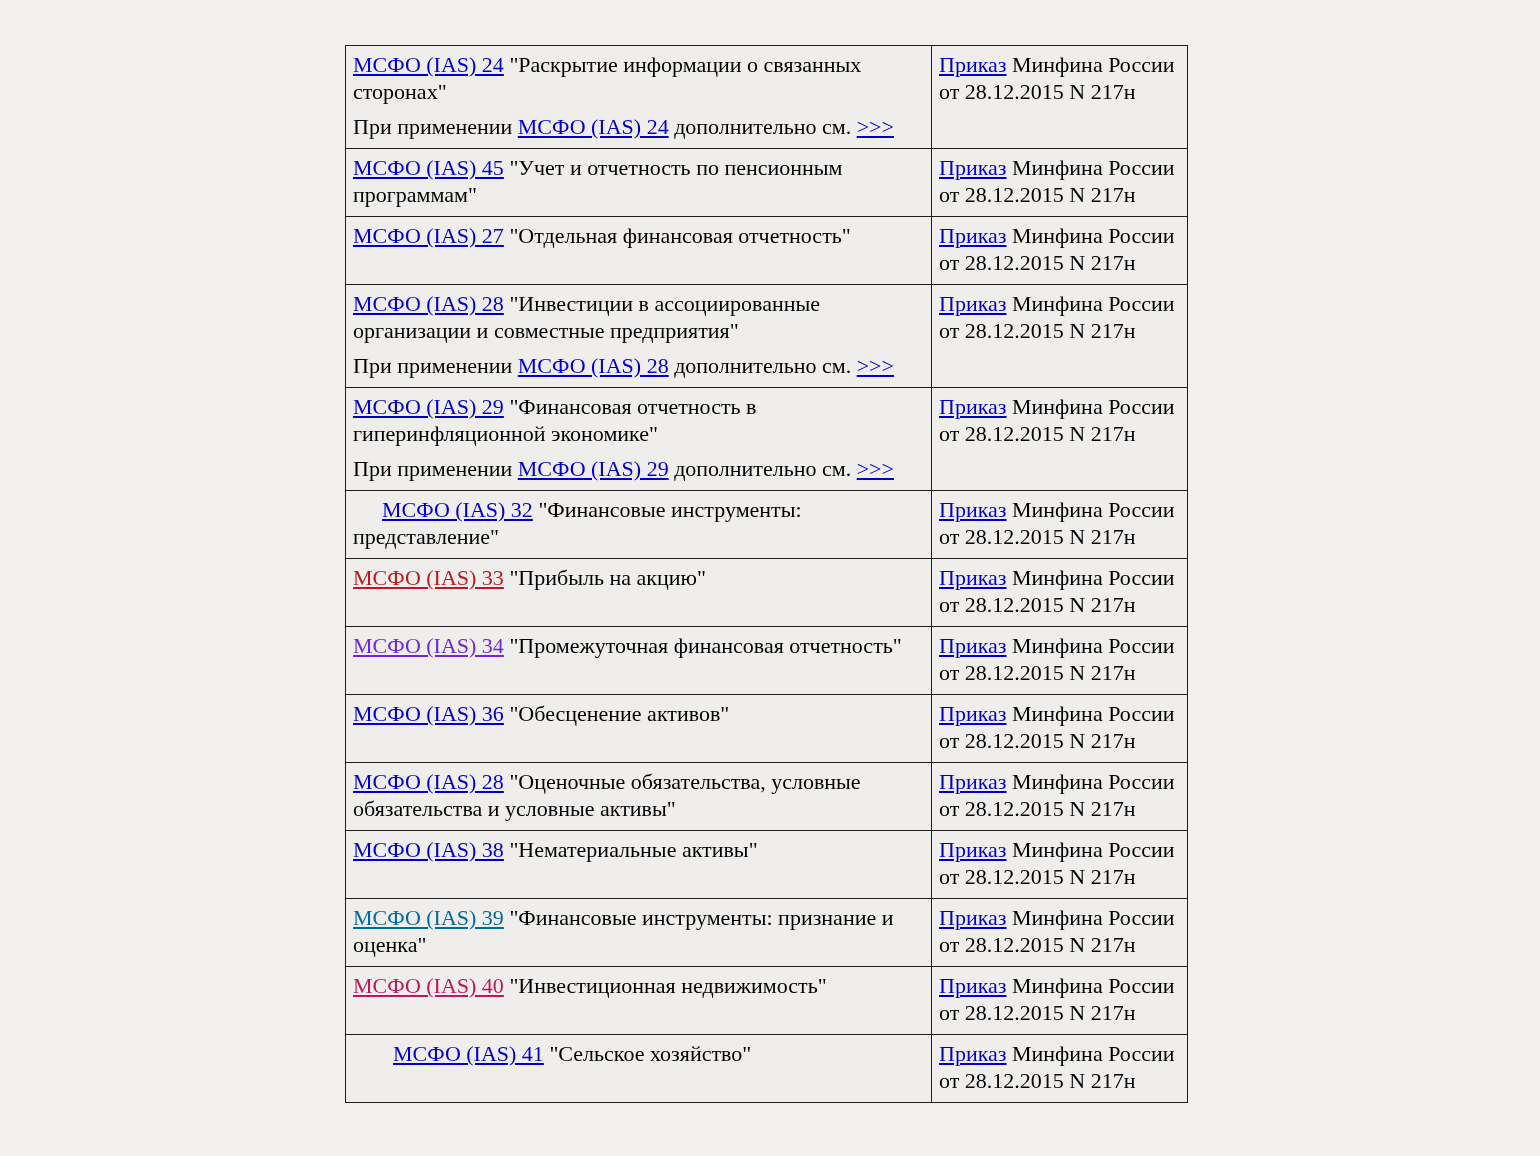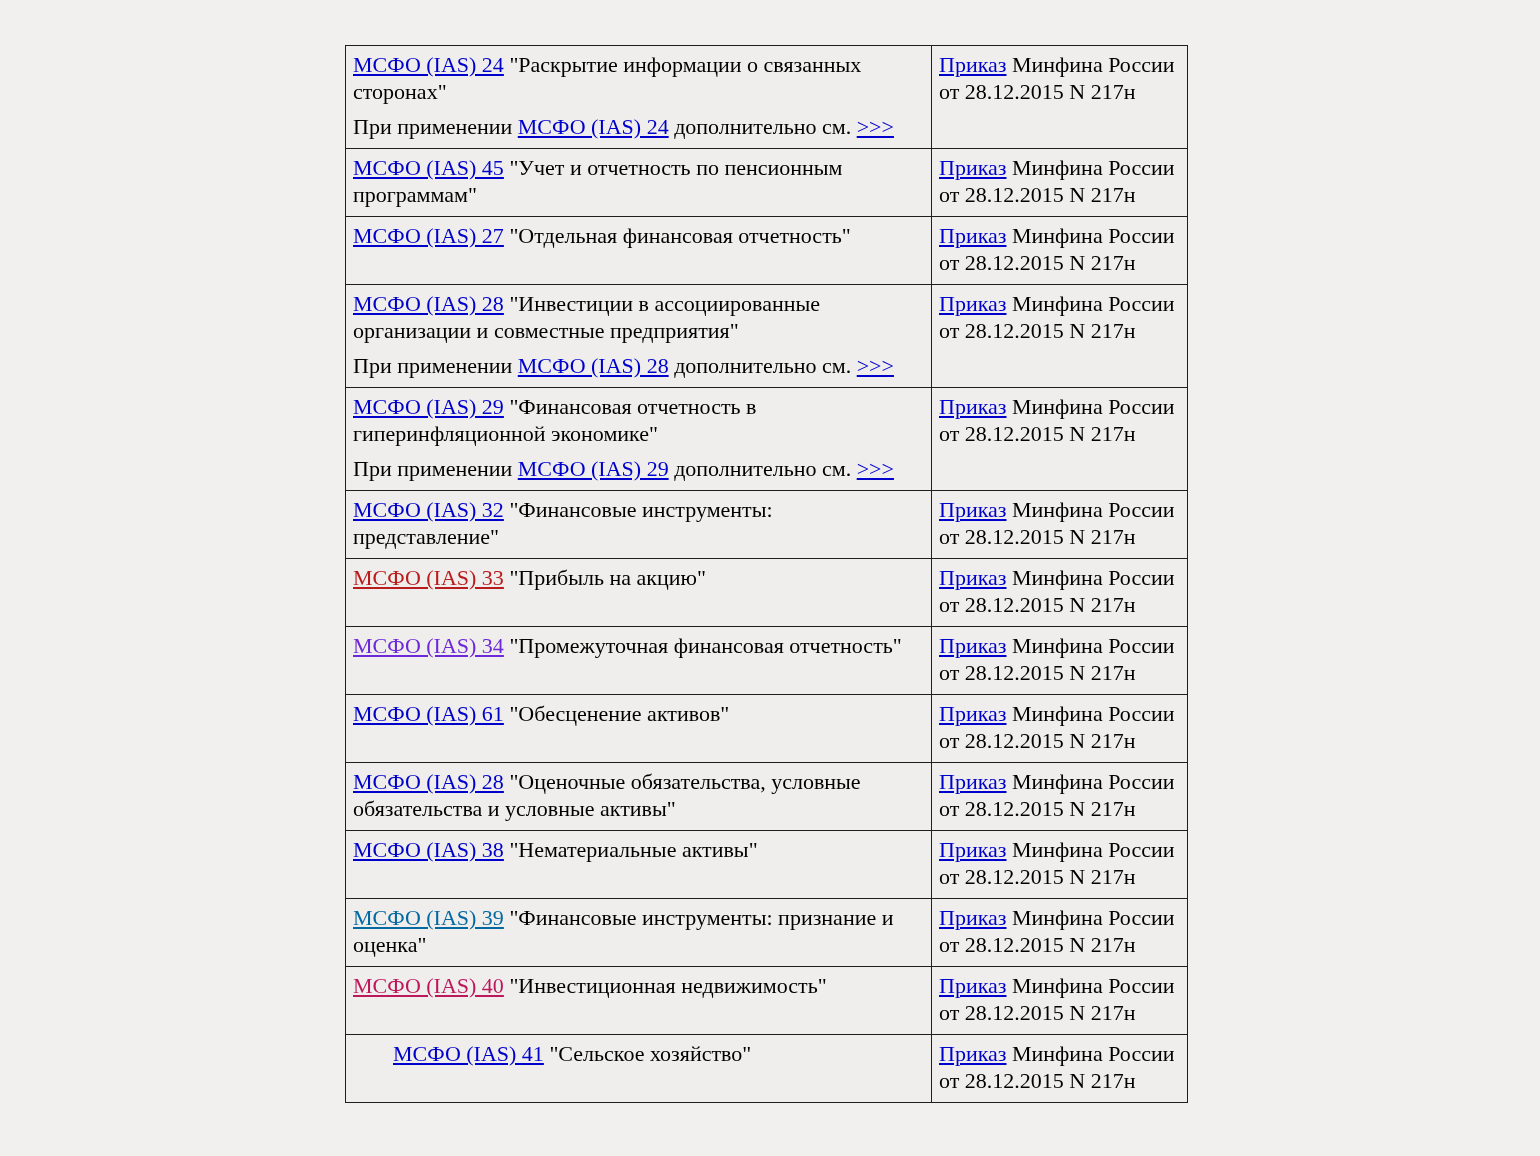--- a/index.html
+++ b/index.html
@@ -93,21 +93,21 @@
       <span><a class="lnk" style="color: rgb(0, 0, 204);">МСФО (IAS) 29</a> <span>"Финансовая отчетность в гиперинфляционной экономике"</span></span>
       <div class="note-paragraph"><span>При применении </span><a class="lnk" style="color: rgb(0, 0, 204);">МСФО (IAS) 29</a><span> дополнительно см. </span><a class="lnk" style="color: rgb(0, 0, 204);">&gt;&gt;&gt;</a></div>
     </td>
     <td class="col-order">
       <a class="lnk" style="color: rgb(0, 0, 204);">Приказ</a> <span>Минфина России от 28.12.2015 N 217н</span>
     </td>
   </tr>
 
   <tr>
     <td class="col-standard">
-      <span><a class="lnk" style="color: rgb(0, 0, 204);">МСФО (IAS) 32</a> <span>"Финансовые инструменты: представление"</span></span>
+      <span><a class="lnk" style="color: rgb(0, 0, 204); margin-left: 29px;">МСФО (IAS) 32</a> <span>"Финансовые инструменты: представление"</span></span>
       
     </td>
     <td class="col-order">
       <a class="lnk" style="color: rgb(0, 0, 204);">Приказ</a> <span>Минфина России от 28.12.2015 N 217н</span>
     </td>
   </tr>
 
   <tr>
     <td class="col-standard">
       <span><a class="lnk" style="color: #b91c1c;">МСФО (IAS) 33</a> <span>"Прибыль на акцию"</span></span>
@@ -123,21 +123,21 @@
       <span><a class="lnk" style="color: #6d28d9; font-family: Liberation Serif, serif;">МСФО (IAS) 34</a> <span>"Промежуточная финансовая отчетность"</span></span>
       
     </td>
     <td class="col-order">
       <a class="lnk" style="color: rgb(0, 0, 204);">Приказ</a> <span>Минфина России от 28.12.2015 N 217н</span>
     </td>
   </tr>
 
   <tr>
     <td class="col-standard">
-      <span><a class="lnk" style="color: rgb(0, 0, 204);">МСФО (IAS) 61</a> <span>"Обесценение активов"</span></span>
+      <span><a class="lnk" style="color: rgb(0, 0, 204);">МСФО (IAS) 36</a> <span>"Обесценение активов"</span></span>
       
     </td>
     <td class="col-order">
       <a class="lnk" style="color: rgb(0, 0, 204);">Приказ</a> <span>Минфина России от 28.12.2015 N 217н</span>
     </td>
   </tr>
 
   <tr>
     <td class="col-standard">
       <span><a class="lnk" style="color: rgb(0, 0, 204);">МСФО (IAS) 28</a> <span>"Оценочные обязательства, условные обязательства и условные активы"</span></span>

